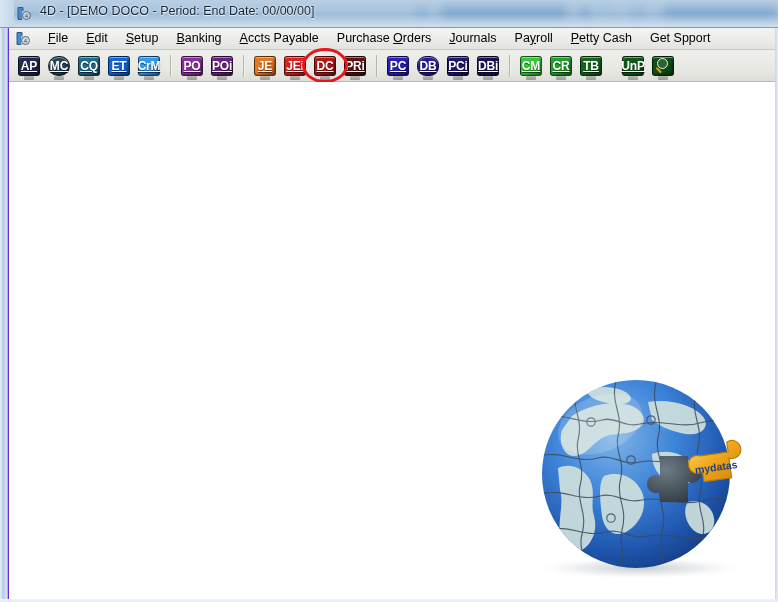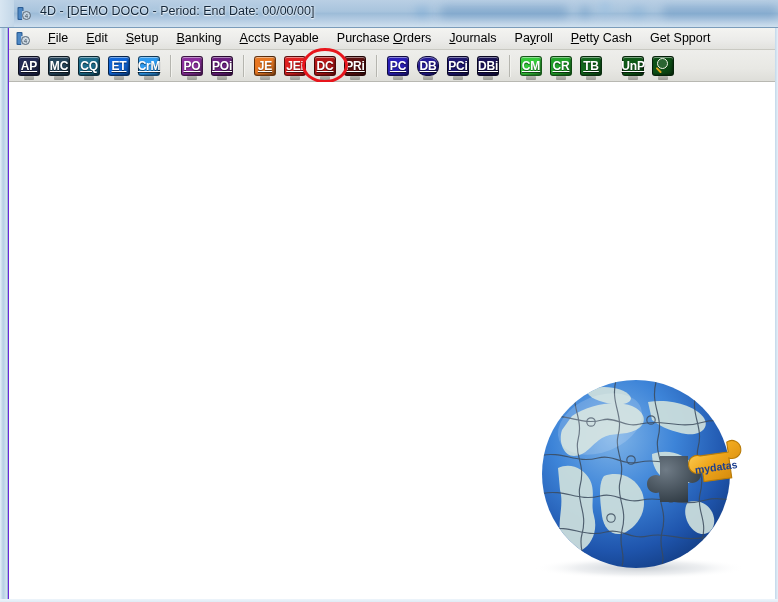--- a/index.html
+++ b/index.html
@@ -281,21 +281,21 @@
       <span class="menu-item">Pa<u>y</u>roll</span>
       <span class="menu-item"><u>P</u>etty Cash</span>
       <span class="menu-item">Get Spport</span>
     </div>
 
   <div id="toolbar">
 
   <div class="tb-btn" style="background: linear-gradient(135deg, rgb(35, 42, 84) 0%, rgb(35, 42, 84) 55%, rgba(0, 0, 0, 0.35) 100%), rgb(35, 42, 84);">
         <span class="lbl">AP</span>
       </div>
-      <div class="tb-btn" style="background: linear-gradient(135deg, rgb(38, 70, 92) 0%, rgb(38, 70, 92) 55%, rgba(0, 0, 0, 0.35) 100%), rgb(38, 70, 92);">
+      <div class="tb-btn" style="background: linear-gradient(135deg, rgb(38, 70, 92) 0%, rgb(38, 70, 92) 55%, rgba(0, 0, 0, 0.35) 100%), rgb(38, 70, 92); border-radius: 10px;">
         <span class="lbl">MC</span>
       </div>
       <div class="tb-btn" style="background: linear-gradient(135deg, rgb(29, 109, 140) 0%, rgb(29, 109, 140) 55%, rgba(0, 0, 0, 0.35) 100%), rgb(29, 109, 140);">
         <span class="lbl">CQ</span>
       </div>
       <div class="tb-btn" style="background: linear-gradient(135deg, rgb(17, 102, 216) 0%, rgb(17, 102, 216) 55%, rgba(0, 0, 0, 0.35) 100%), rgb(17, 102, 216);">
         <span class="lbl">ET</span>
       </div>
       <div class="tb-btn" style="background: linear-gradient(135deg, rgb(46, 155, 240) 0%, rgb(46, 155, 240) 55%, rgba(0, 0, 0, 0.35) 100%), rgb(46, 155, 240);">
         <span class="lbl">CrM</span>

